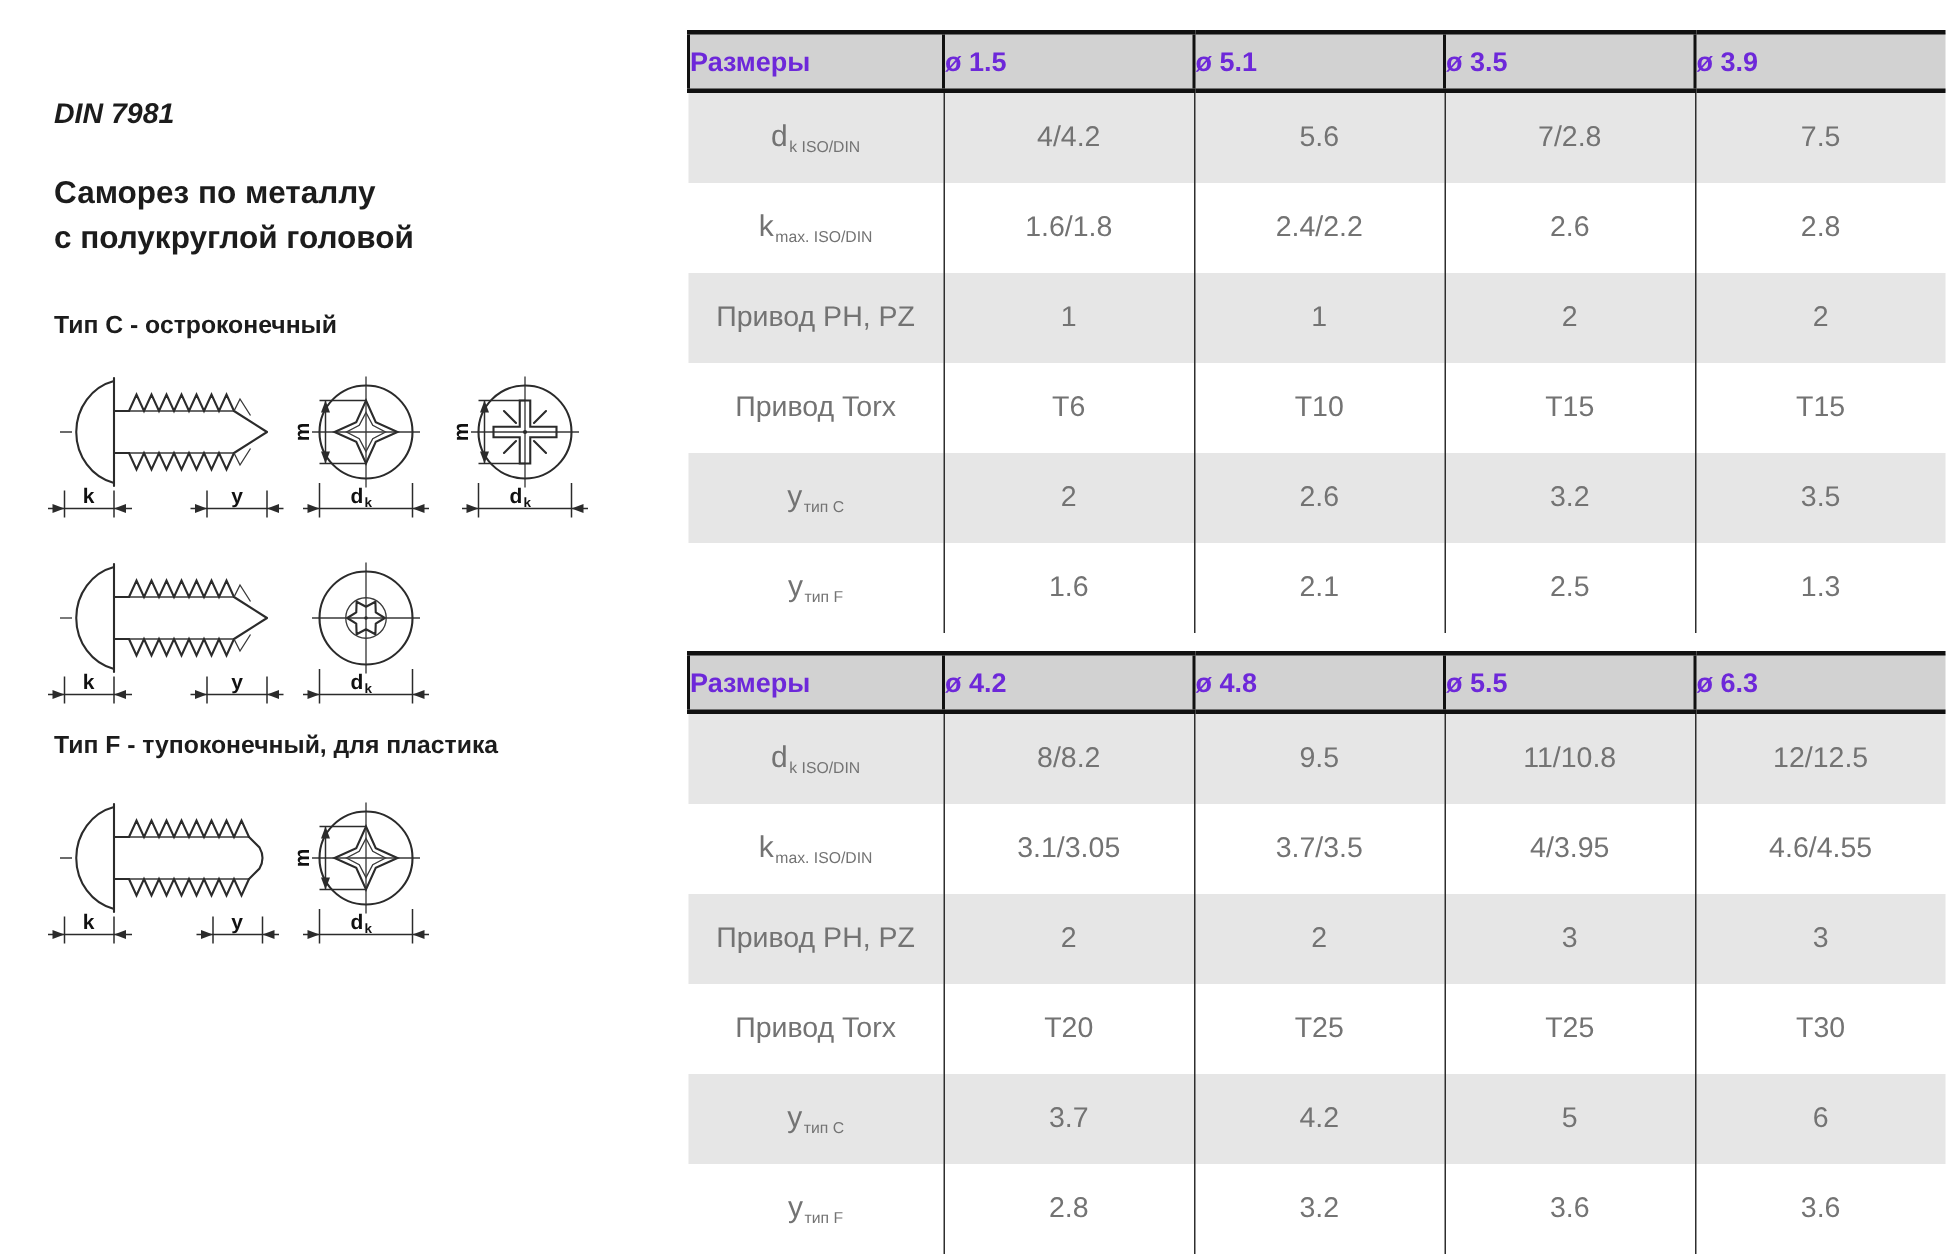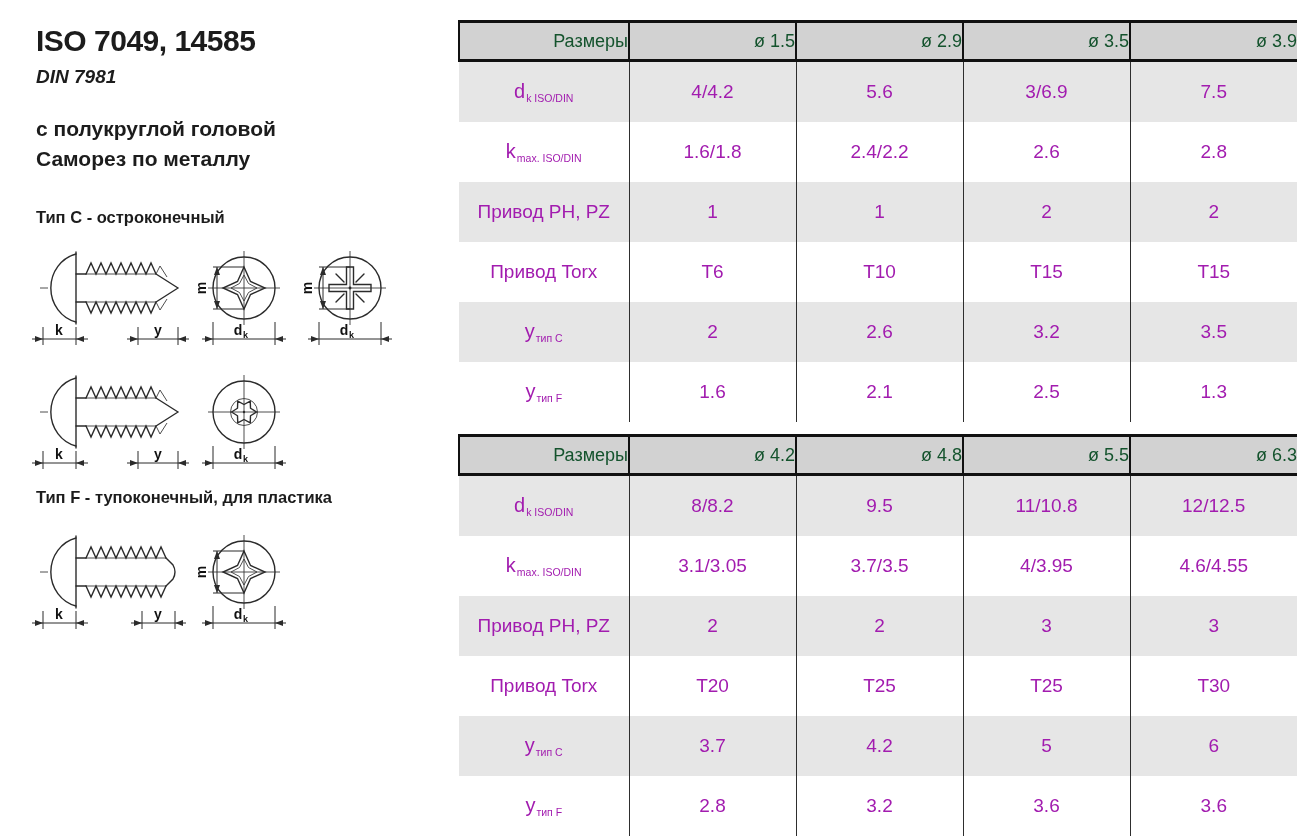--- a/index.html
+++ b/index.html
@@ -27,42 +27,41 @@
   .dimsub{font:bold 9px "Liberation Sans","DejaVu Sans",sans-serif;fill:#111;}
   
   .right{position:absolute;left:458px;top:20px;width:838px;}
   table.spec{border-collapse:collapse;table-layout:fixed;width:838px;margin:0 0 12px 0;}
   table.spec col.c-label{width:170px;}
   table.spec col.c-data{width:167px;}
   table.spec th{
     background:var(--header-bg,#d2d2d2);
     border-top:3px solid var(--line,#111);
     border-bottom:3px solid var(--line,#111);
-    height:36px;padding:0;font-size:18px;font-weight:normal;text-align:right;color:#14532d;
+    height:36px;padding:0;font-size:18px;font-weight:bold;text-align:left;color:#6d28d9;
   }
   table.spec th + th{border-left:2px solid var(--line,#111);}
   table.spec th:first-child{border-left:2px solid var(--line,#111);}
-  table.spec td{height:60px;padding:0;text-align:center;vertical-align:middle;font-size:19px;color:#a21caf;}
+  table.spec td{height:60px;padding:0;text-align:center;vertical-align:middle;font-size:19px;color:#737373;}
   table.spec tbody td + td{border-left:1.5px solid #2e2e2e;}
   table.spec tr.shaded td{background:var(--row-bg,#e6e6e6);}
   td.lbl{font-size:16.5px;}
   .lbl-main{font-size:20px;}
   sub.lbl-sub{font-size:10.5px;margin-left:1px;}
 </style>
 </head>
 <body>
 
 <div class="page">
 
   <div class="left">
-    <div class="title">ISO 7049, 14585</div>
     <div class="din">DIN 7981</div>
     <div class="desc">
+      <div>Саморез по металлу</div>
       <div>с полукруглой головой</div>
-      <div>Саморез по металлу</div>
     </div>
 
     <div class="type-label type-c-pos">Тип C - остроконечный</div>
 
     <svg class="svg1" width="365" height="112" viewBox="0 0 365 112">
 
       <g id="screw-side-c">
         <path class="ln" d="M44,14 V86"></path>
         <path class="ln" d="M44,16 A33,35 0 0 0 44,84"></path>
         <path class="thin" d="M8,50 h8"></path>
@@ -173,31 +172,31 @@
             <col class="c-label">
             <col class="c-data">
             <col class="c-data">
             <col class="c-data">
             <col class="c-data">
           </colgroup>
           <thead>
             <tr>
               <th>Размеры</th>
               <th>ø 1.5</th>
-              <th>ø 2.9</th>
+              <th>ø 5.1</th>
               <th>ø 3.5</th>
               <th>ø 3.9</th>
             </tr>
           </thead>
           <tbody>
             <tr class="shaded">
               <td class="lbl"><span class="lbl-main">d</span><sub class="lbl-sub">k ISO/DIN</sub></td>
               <td>4/4.2</td>
               <td>5.6</td>
-              <td>3/6.9</td>
+              <td>7/2.8</td>
               <td>7.5</td>
             </tr>
             <tr>
               <td class="lbl"><span class="lbl-main">k</span><sub class="lbl-sub">max. ISO/DIN</sub></td>
               <td>1.6/1.8</td>
               <td>2.4/2.2</td>
               <td>2.6</td>
               <td>2.8</td>
             </tr>
             <tr class="shaded">

